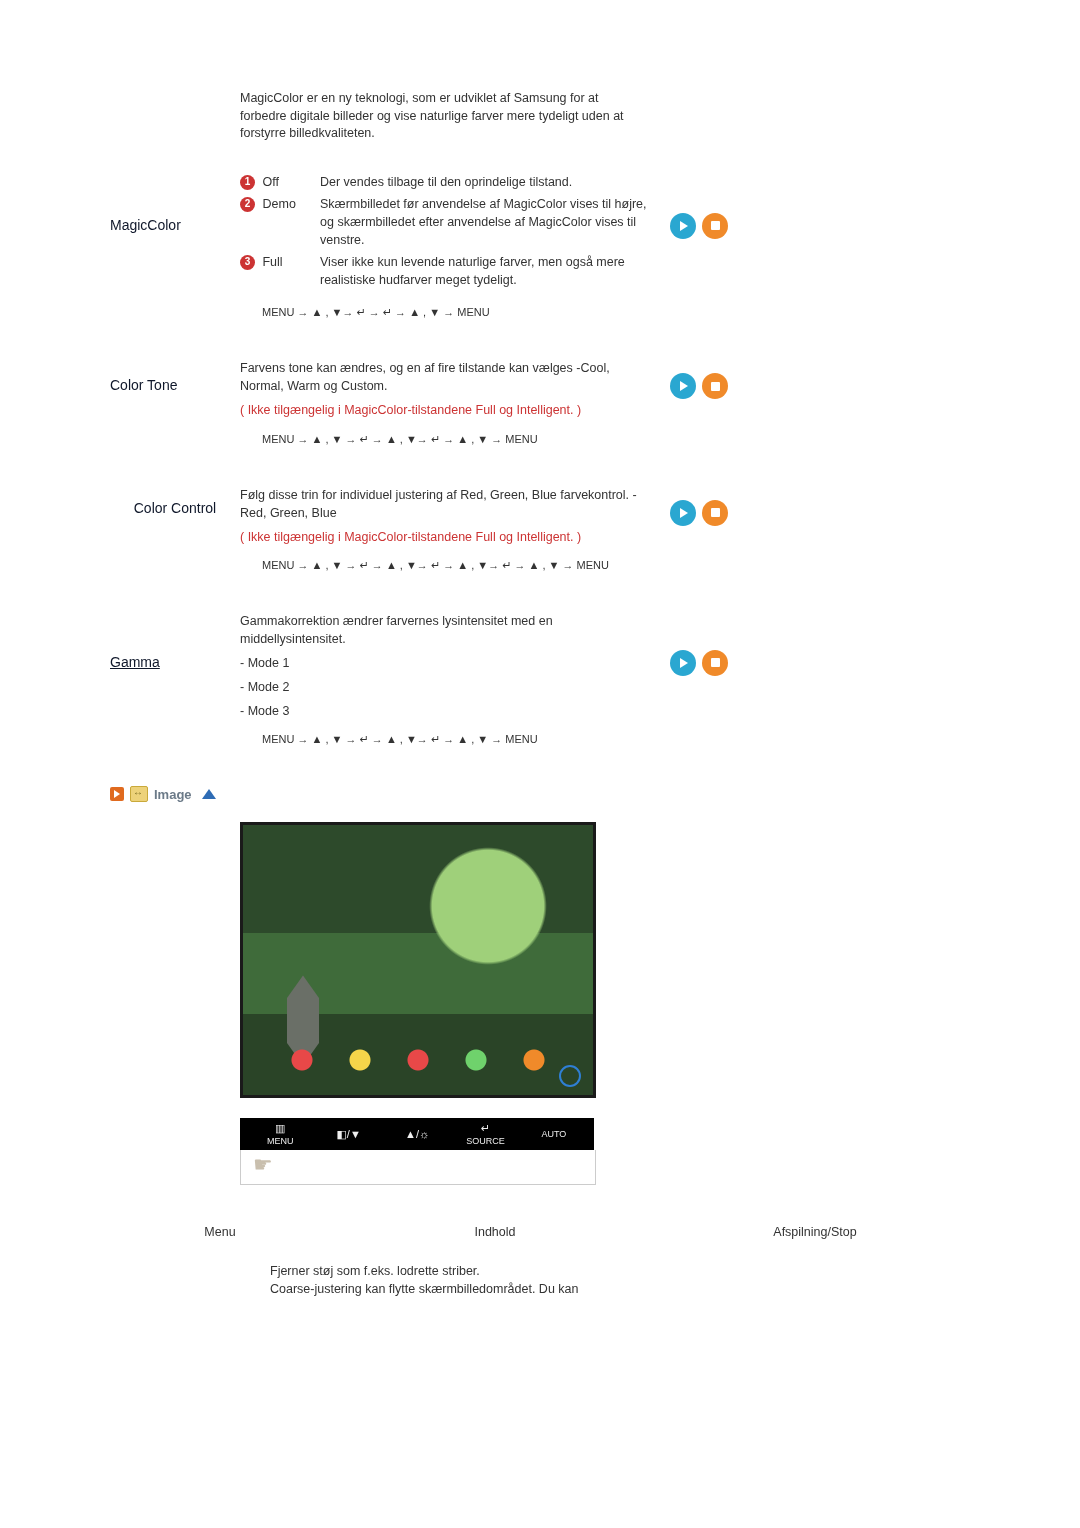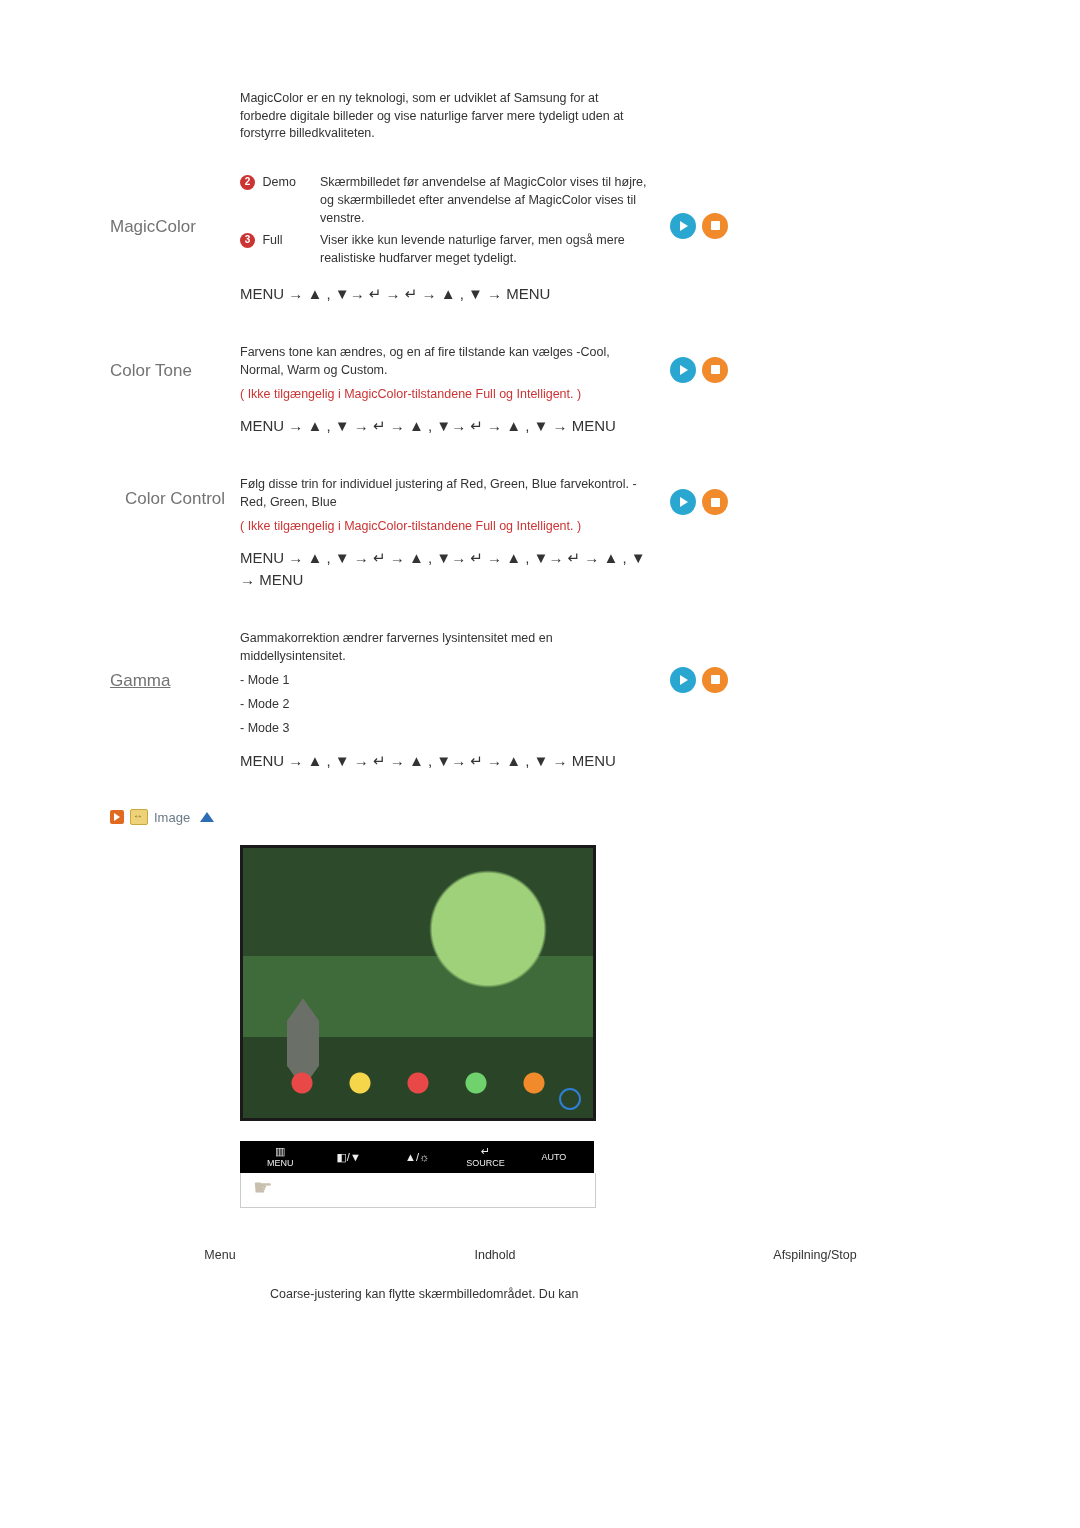--- a/index.html
+++ b/index.html
@@ -21,22 +21,22 @@
     line-height: 1.4;
   }
   .feature-row {
     display: flex;
     align-items: flex-start;
     margin-bottom: 38px;
   }
   .feature-label {
     width: 130px;
     flex: 0 0 130px;
-    font-size: 17px;
-    color: #737373;
+    font-size: 14px;
+    color: #0f172a;
   }
   .label-magiccolor { padding-top: 44px; }
   .label-colortone  { padding-top: 18px; }
   .label-colorctrl  { padding-top: 14px; text-align: center; }
   .label-gamma      { padding-top: 42px; text-decoration: underline; }
   .feature-body {
     flex: 1 1 auto;
     max-width: 410px;
     line-height: 1.45;
   }
@@ -62,23 +62,24 @@
     margin-right: 4px;
     vertical-align: middle;
   }
   .badge-red    { background:#cc3333; }
   .opt-table { display: table; width: 100%; }
   .opt-row   { display: table-row; }
   .opt-name  { display: table-cell; width: 80px; vertical-align: top; padding-bottom:4px; }
   .opt-desc  { display: table-cell; vertical-align: top; padding-bottom:4px; }
   .note-red { color:#cc3333; }
   .nav-seq {
-    font-size: 15px;
+    font-size: 11px;
     color:#333;
     margin-top:12px;
+    margin-left:22px;
   }
   .iconpair { display:flex; gap:6px; }
   .round-icon {
     width:26px; height:26px; border-radius:50%;
     display:flex; align-items:center; justify-content:center;
   }
   .round-icon.cyan   { background:#2aa7d1; }
   .round-icon.orange { background:#f08a2a; }
   .play-triangle {
     width:0;height:0;border-top:5px solid transparent;border-bottom:5px solid transparent;
@@ -88,21 +89,21 @@
 
   .section-header {
     display:flex; align-items:center; gap:6px;
     margin: 30px 0 20px 0;
   }
   .sh-icon { display:flex; align-items:center; justify-content:center; }
   .sh-play { width:14px;height:14px;background:#e06a1f;border-radius:2px;position:relative; }
   .sh-play::after{content:"";position:absolute;left:4px;top:3px;border-top:4px solid transparent;border-bottom:4px solid transparent;border-left:6px solid #fff;}
   .sh-adj  { width:16px;height:14px;background:#edd27a;border:1px solid #c9a93a;border-radius:2px;position:relative; }
   .sh-adj::after{content:"↔";position:absolute;left:2px;top:-1px;font-size:10px;color:#7a6a20;}
-  .sh-title { color:#6b7a88; font-weight:normal; font-size:13px; }
+  .sh-title { color:#6b7a88; font-weight:bold; font-size:13px; }
   .sh-up {
     width:0;height:0;border-left:7px solid transparent;border-right:7px solid transparent;
     border-bottom:10px solid #2e6cb5; margin-left:4px;
   }
 
   .monitor-img {
     width:350px; height:270px; margin: 10px 0 20px 130px;
     background:
       radial-gradient(circle at 70% 30%, #9fd07a 0 18%, transparent 19%),
       linear-gradient(180deg, #2d4a2b 0 40%, #3f6b3a 40% 70%, #2a4427 70% 100%);
@@ -164,20 +165,24 @@
 
 <div class="page">
 
   <div class="intro">MagicColor er en ny teknologi, som er udviklet af Samsung for at forbedre digitale billeder og vise naturlige farver mere tydeligt uden at forstyrre billedkvaliteten.</div>
 
   <div class="feature-row">
     <div class="feature-label label-magiccolor">MagicColor</div>
     <div class="feature-body">
       <div class="opt-table">
         <div class="opt-row">
+          <div class="opt-name"><span class="circ-badge badge-red">1</span> <span>Off</span></div>
+          <div class="opt-desc">Der vendes tilbage til den oprindelige tilstand.</div>
+        </div>
+        <div class="opt-row">
           <div class="opt-name"><span class="circ-badge badge-red">2</span> <span>Demo</span></div>
           <div class="opt-desc">Skærmbilledet før anvendelse af MagicColor vises til højre, og skærmbilledet efter anvendelse af MagicColor vises til venstre.</div>
         </div>
         <div class="opt-row">
           <div class="opt-name"><span class="circ-badge badge-red">3</span> <span>Full</span></div>
           <div class="opt-desc">Viser ikke kun levende naturlige farver, men også mere realistiske hudfarver meget tydeligt.</div>
         </div>
       </div>
       <div class="nav-seq">MENU → ▲ , ▼→ ↵ → ↵ → ▲ , ▼ → MENU</div>
     </div>
@@ -284,16 +289,17 @@
   </div>
   <div class="hand-strip"></div>
 
   <div class="triple-header">
     <div class="col1">Menu</div>
     <div class="col2">Indhold</div>
     <div class="col3">Afspilning/Stop</div>
   </div>
 
   <div class="bottom-desc">
+    <div>Fjerner støj som f.eks. lodrette striber.</div>
     <div>Coarse-justering kan flytte skærmbilledområdet. Du kan</div>
   </div>
 
 </div>
 
 </body></html>

